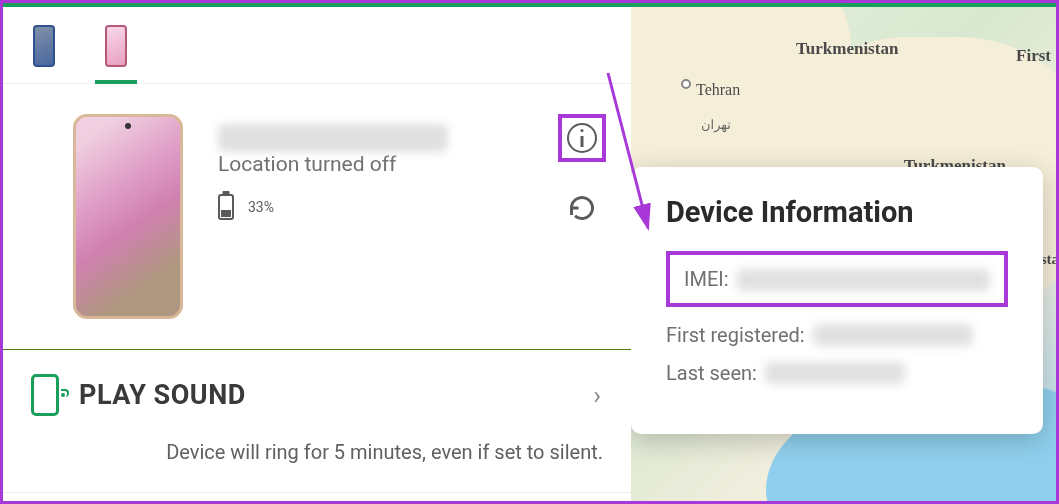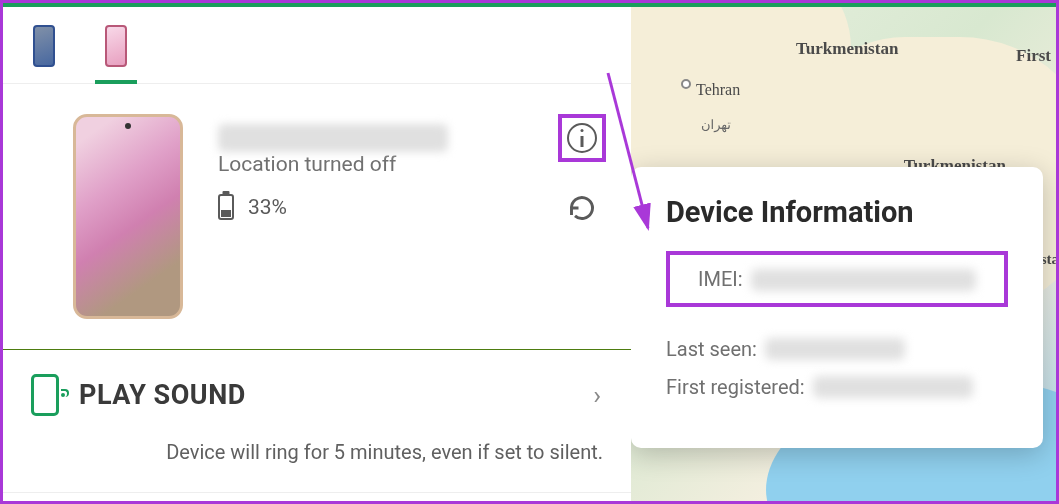--- a/index.html
+++ b/index.html
@@ -226,21 +226,21 @@
       border-radius: 1px 1px 0 0;
     }
     .battery-icon::after {
       content: '';
       position: absolute;
       bottom: 1px; left: 1px; right: 1px;
       height: 33%;
       background: #5a5a5a;
     }
     .battery-pct {
-      font-size: 21px;
+      font-size: 14px;
       color: #5a5a5a;
     }
     .refresh-icon {
       position: absolute;
       top: 110px;
       right: 35px;
       width: 28px;
       height: 28px;
       cursor: pointer;
     }
@@ -316,22 +316,22 @@
       z-index: 10;
     }
     .popup-title {
       font-size: 29px;
       font-weight: 700;
       color: #2a2a2a;
       margin-bottom: 22px;
     }
     .imei-box {
       border: 4px solid #a938d8;
-      padding: 12px 28px;
-      margin-bottom: 30px;
+      padding: 12px 14px;
+      margin-bottom: 16px;
       display: flex;
       align-items: flex-end;
       gap: 8px;
     }
     .imei-label {
       font-size: 20px;
       color: #707070;
     }
     .blurred {
       background: #e0e0e0;
@@ -421,26 +421,26 @@
     <div class="map-label afghan">Turkmenistan</div>
     <div class="map-label ista">ista</div>
 
     <div class="popup">
       <div class="popup-title">Device Information</div>
       <div class="imei-box">
         <span class="imei-label">IMEI:</span>
         <span class="blurred"></span>
       </div>
       <div class="info-row">
+        <span>First registered:</span>
+        <span class="blurred" style="max-width:160px"></span>
+      </div>
+      <div class="info-row">
         <span>Last seen:</span>
         <span class="blurred" style="max-width:140px"></span>
-      </div>
-      <div class="info-row">
-        <span>First registered:</span>
-        <span class="blurred" style="max-width:160px"></span>
       </div>
     </div>
   </div>
 </div>
 
 <svg class="arrow-svg">
   <defs>
     <marker id="arrowhead" markerWidth="10" markerHeight="10" refX="8" refY="3" orient="auto">
       <polygon points="0 0, 9 3, 0 6" fill="#a938d8"></polygon>
     </marker>

